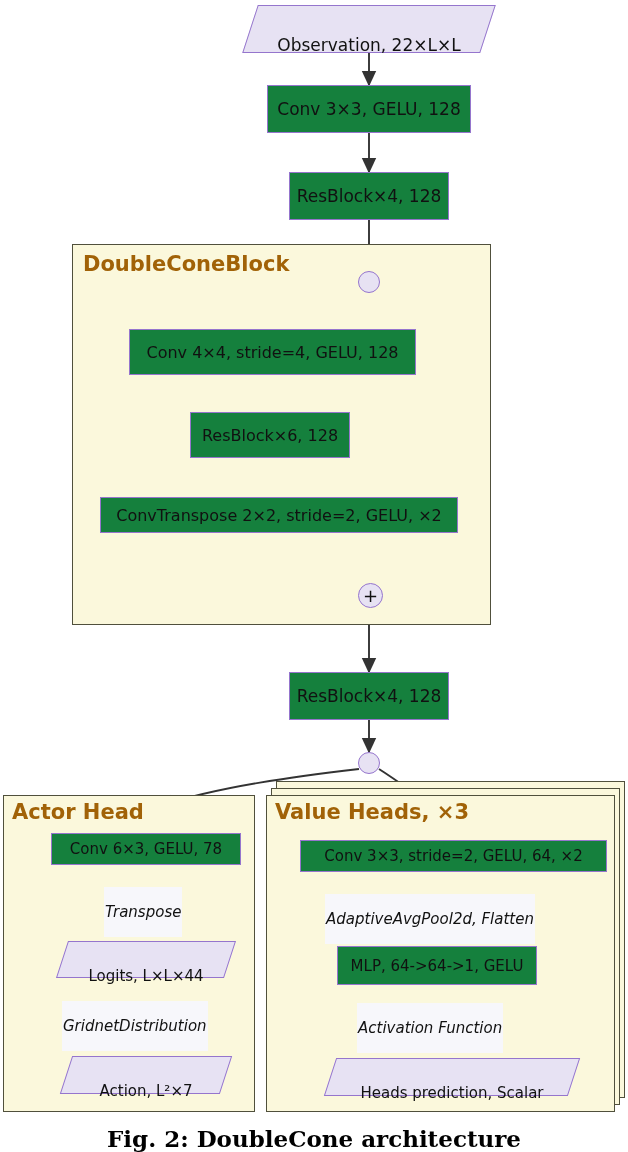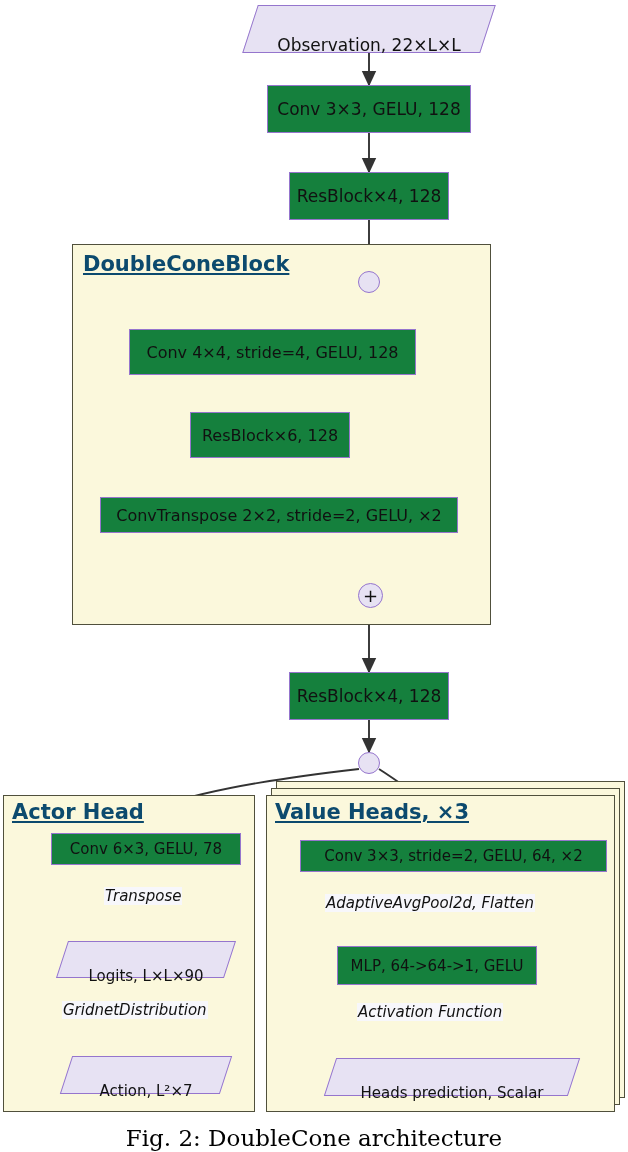--- a/index.html
+++ b/index.html
@@ -4,42 +4,42 @@
 <style>
   html,body{margin:0;padding:0;background:#ffffff;}
   body{width:628px;height:1152px;position:relative;overflow:hidden;
        font-family:"DejaVu Sans","Liberation Sans",sans-serif;}
   #canvas{position:absolute;left:0;top:0;width:628px;height:1152px;}
   svg.wires{position:absolute;left:0;top:0;width:628px;height:1152px;pointer-events:none;}
 
   
   .group{position:absolute;background:#fbf8dc;border:1.6px solid #50503c;box-sizing:border-box;}
   .group-ghost{position:absolute;background:#fbf8dc;border:1.6px solid #50503c;box-sizing:border-box;}
-  .group-title{position:absolute;font-weight:bold;color:#0c4a6e;white-space:nowrap;text-decoration:underline;}
+  .group-title{position:absolute;font-weight:bold;color:#a16207;white-space:nowrap;}
 
   
   .node{position:absolute;box-sizing:border-box;background:#15803d;border:1.6px solid #9575cd;
         display:flex;align-items:center;justify-content:center;color:#111;white-space:nowrap;}
   
   .para{position:absolute;box-sizing:border-box;display:flex;align-items:center;justify-content:center;
         color:#111;white-space:nowrap;}
   .para .skewbg{position:absolute;left:0;top:0;right:0;bottom:0;background:#e7e2f3;
         border:1.6px solid #9575cd;transform:skewX(-18deg);box-sizing:border-box;}
   .para .txt{position:relative;z-index:2;margin-top:32px;}
 
   
   .junc{position:absolute;border-radius:50%;background:#e7e2f3;border:1.6px solid #9575cd;
         display:flex;align-items:center;justify-content:center;font-size:17px;color:#111;box-sizing:border-box;}
 
   
   .elabel{position:absolute;font-style:italic;background:#f7f7fb;color:#111;white-space:nowrap;
-          padding:0 1px;z-index:5;}
+          padding:16px 1px;z-index:5;}
 
   .caption{position:absolute;left:0;width:628px;text-align:center;
-           font-family:"DejaVu Serif","Liberation Serif",serif;color:#000;white-space:nowrap;}
+           font-family:"DejaVu Serif","Liberation Serif",serif;color:#000;white-space:nowrap;font-weight:bold;}
 </style>
 </head>
 <body>
 
 <div id="canvas">
 
   <svg class="wires" viewBox="0 0 628 1152">
     <defs>
       <marker id="arw" markerWidth="9" markerHeight="9" refX="7.6" refY="4.5" orient="auto" markerUnits="strokeWidth">
         <path d="M0,0.6 L8.4,4.5 L0,8.4 z" fill="#333333"></path>
@@ -125,21 +125,21 @@
   <div class="group-title" style="left:12px;top:800px;font-size:21px;">Actor Head</div>
 
   <div class="node" style="left:51px;top:833px;width:190px;height:32px;font-size:15px;">
     <span>Conv 6×3, GELU, 78</span>
   </div>
 
   <div class="elabel" style="left:104px;top:887px;font-size:15px;">Transpose</div>
 
   <div class="para" style="left:62px;top:941px;width:168px;height:37px;font-size:15px;">
     <span class="skewbg"></span>
-    <span class="txt">Logits, L×L×90</span>
+    <span class="txt">Logits, L×L×44</span>
   </div>
 
   <div class="elabel" style="left:62px;top:1001px;font-size:15px;font-style:italic;">GridnetDistribution</div>
 
   <div class="para" style="left:66px;top:1056px;width:160px;height:38px;font-size:15px;">
     <span class="skewbg"></span>
     <span class="txt">Action, L²×7</span>
   </div>
 
   <div class="group-ghost" style="left:276px;top:781px;width:349px;height:317px;"></div>

